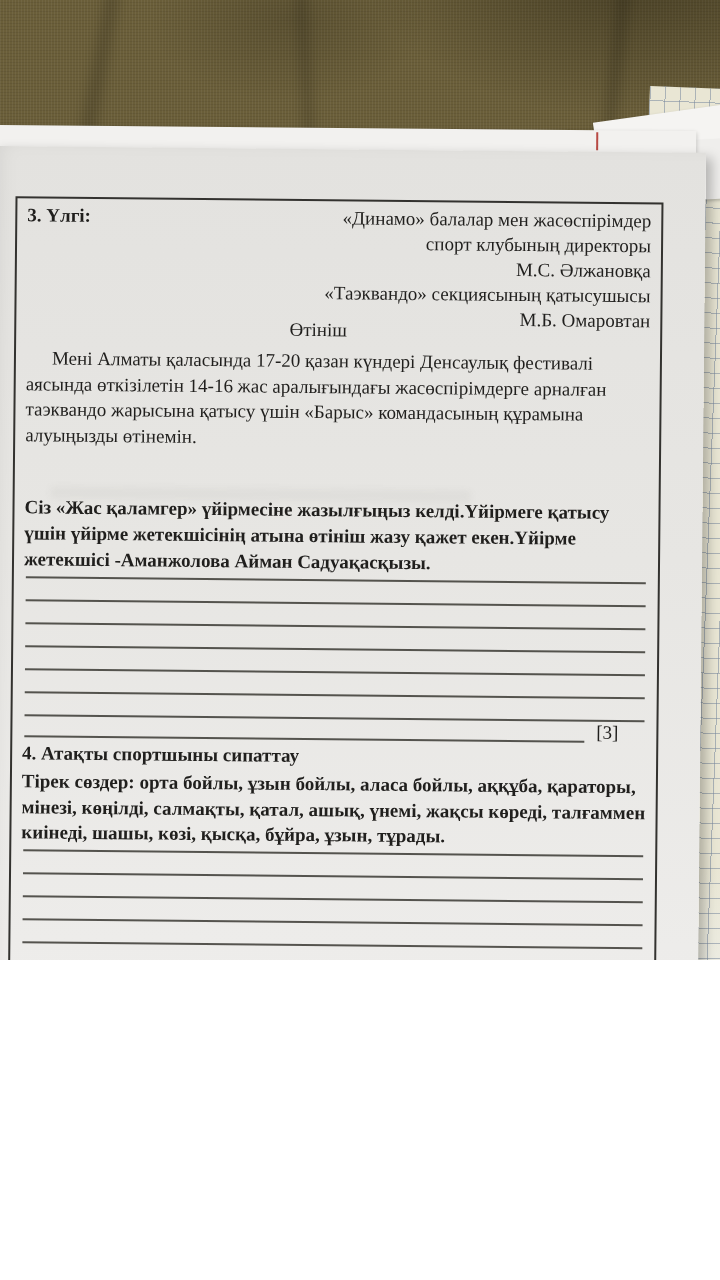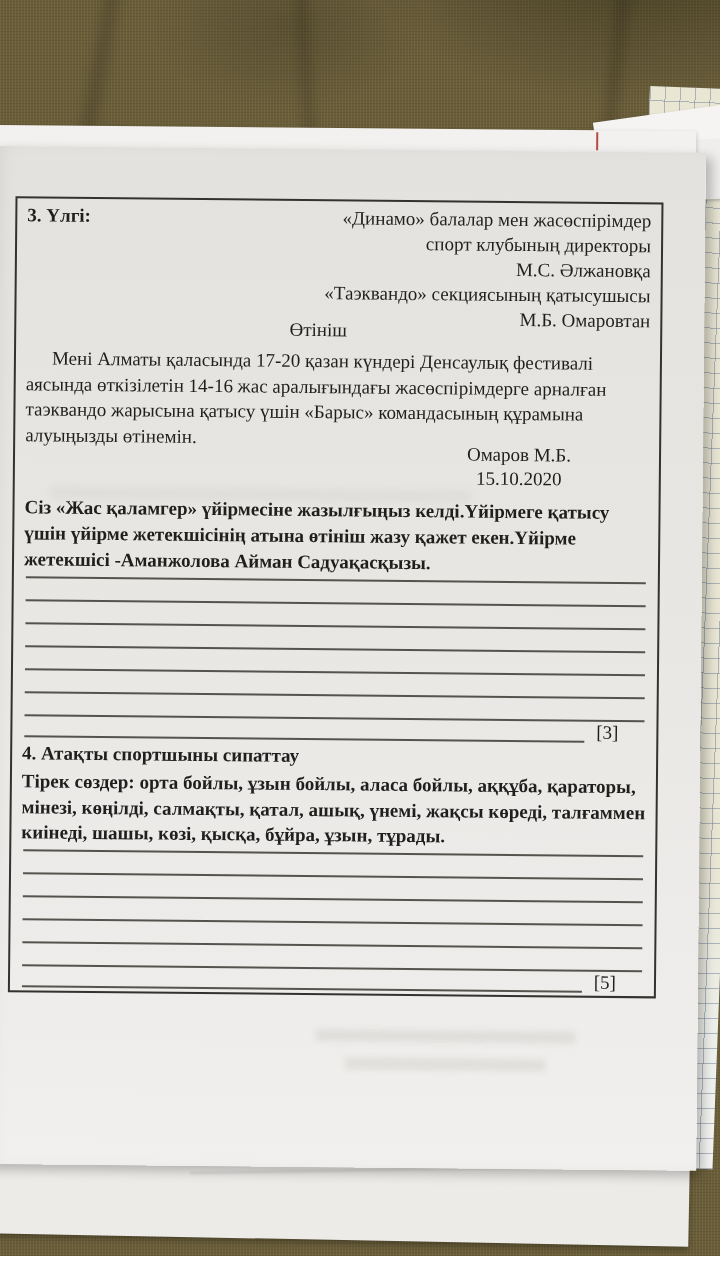--- a/index.html
+++ b/index.html
@@ -1,18 +1,18 @@
 <!DOCTYPE html>
 <html><head>
 <meta charset="utf-8">
 <style>
   html,body{margin:0;padding:0;}
   body{width:720px;height:1280px;overflow:hidden;position:relative;
        font-family:"Liberation Serif","DejaVu Serif",serif;}
-  .stage{position:absolute;inset:0;width:720px;height:1256px;overflow:hidden;}
+  .stage{position:absolute;inset:0;width:720px;height:960px;overflow:hidden;}
 
   
   .fabric{position:absolute;inset:0;background-color:#6a5e39;
     background-image:
       radial-gradient(ellipse 420px 240px at 88% -4%, rgba(10,8,2,.38), transparent 65%),
       radial-gradient(ellipse 300px 160px at 18% 24%, rgba(255,255,255,.07), transparent 70%),
       radial-gradient(ellipse 200px 120px at 40% 2%, rgba(0,0,0,.15), transparent 70%),
       repeating-linear-gradient(90deg, rgba(255,255,255,.05) 0 1px, transparent 1px 3px),
       repeating-linear-gradient(0deg, rgba(0,0,0,.07) 0 1px, transparent 1px 3px);}
   .crease{position:absolute;background:rgba(0,0,0,.17);filter:blur(6px);}
@@ -106,24 +106,20 @@
     <div class="doc-box">
 
       <div class="abs heading3">3. Үлгі:</div>
 
       <div class="abs recipient">«Динамо» балалар мен жасөспірімдер<br>спорт клубының директоры<br>М.С. Әлжановқа<br>«Таэквандо» секциясының қатысушысы<br>М.Б. Омаровтан</div>
 
       <div class="abs letter-title">Өтініш</div>
 
       <div class="abs letter-body">Мені Алматы қаласында 17-20 қазан күндері Денсаулық фестивалі аясында өткізілетін 14-16 жас аралығындағы жасөспірімдерге арналған таэквандо жарысына қатысу үшін «Барыс» командасының құрамына алуыңызды өтінемін.</div>
 
-      <div class="abs signature">
-        <div>Омаров М.Б.</div>
-        <div>15.10.2020</div>
-      </div>
 
       <div class="abs assignment">Сіз «Жас қаламгер» үйірмесіне жазылғыңыз келді.Үйірмеге қатысу үшін үйірме жетекшісінің атына өтініш жазу қажет екен.Үйірме жетекшісі -Аманжолова Айман Садуақасқызы.</div>
 
       <div class="abs answer-lines lines-s3">
           <div class="row"></div>
           <div class="row"></div>
           <div class="row"></div>
           <div class="row"></div>
           <div class="row"></div>
           <div class="row"></div>

